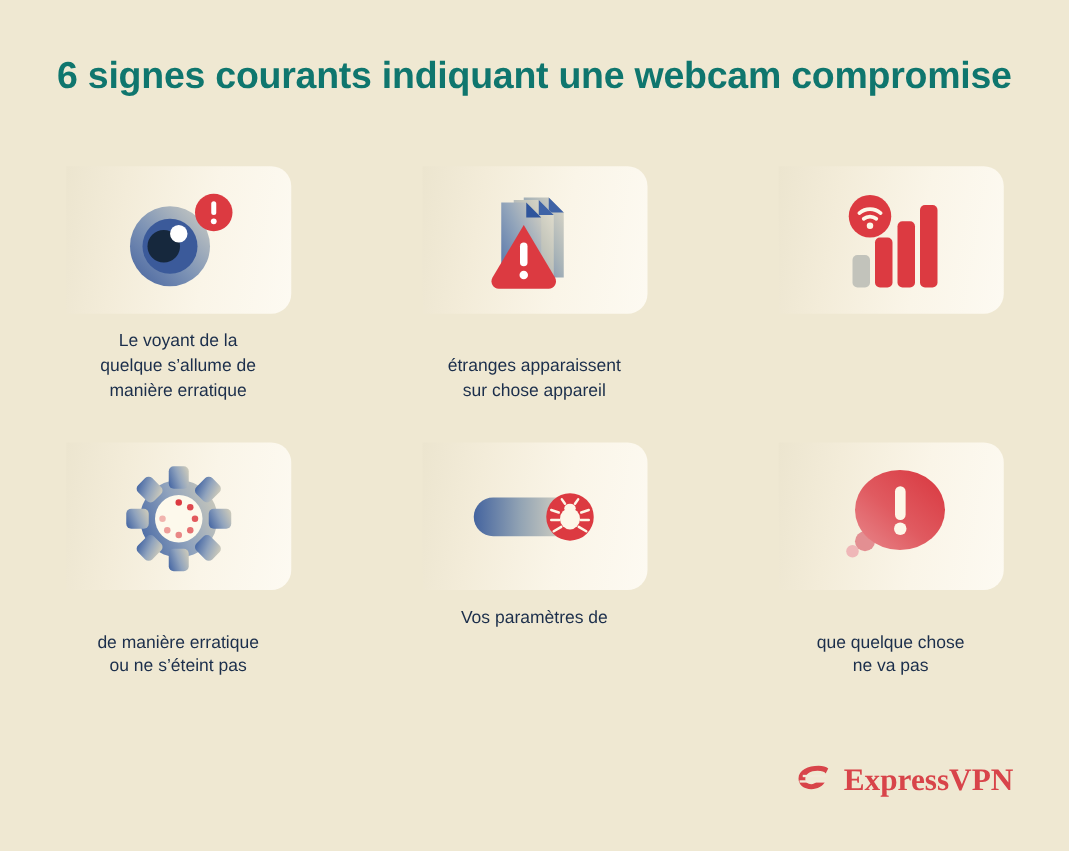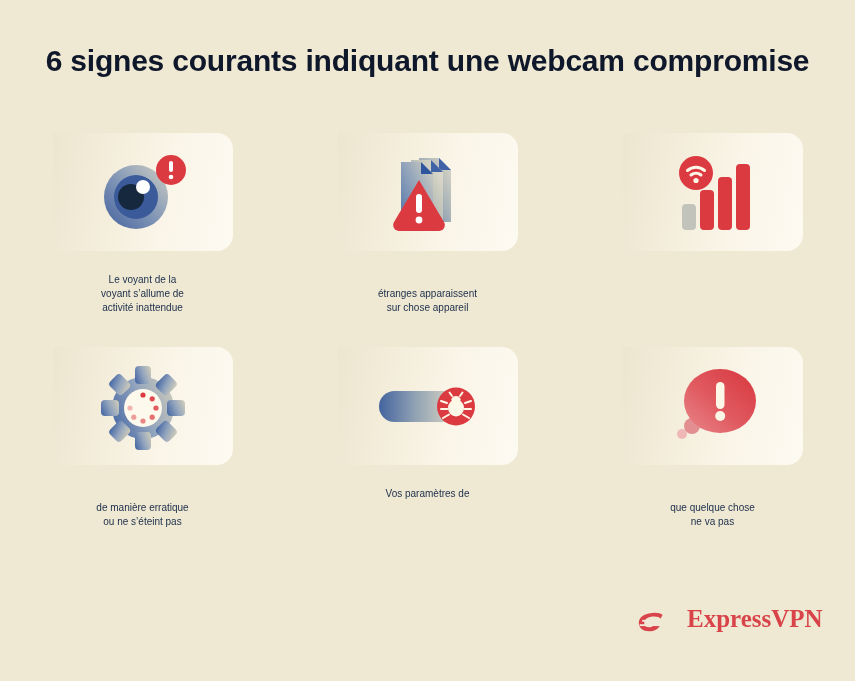--- a/index.html
+++ b/index.html
@@ -26,21 +26,21 @@
   
   .title {
     position: absolute;
     top: 44px;
     left: 0;
     width: 855px;
     text-align: center;
     font-size: 30px;
     font-weight: 700;
     letter-spacing: -0.2px;
-    color: #0f172a;
+    color: #0f766e;
     white-space: nowrap;
   }
 
   
   .grid {
     position: absolute;
     top: 133px;
     left: 0;
     width: 855px;
     display: grid;
@@ -63,23 +63,23 @@
     border-radius: 0 16px 16px 0;
     background: linear-gradient(100deg, #ece5cf 0%, #f3ecd9 26%, #faf5e8 62%, #fdfaf2 100%);
     display: flex;
     align-items: center;
     justify-content: center;
     position: relative;
     overflow: visible;
   }
 
   .caption {
-    margin-top: 22px;
+    margin-top: 12px;
     text-align: center;
-    font-size: 10px;
+    font-size: 14px;
     line-height: 1.42;
     color: #1b2e4b;
     width: 250px;
   }
 
   .row-gap { height: 31px; }
 
   
   .icon-wrap {
     width: 110px;
@@ -89,22 +89,22 @@
     align-items: center;
     justify-content: center;
   }
 
   
   .logo {
     position: absolute;
     left: 632px;
     top: 605px;
     display: flex;
-    align-items: flex-start;
-    gap: 21px;
+    align-items: flex-end;
+    gap: 9px;
   }
   .logo-mark { width: 34px; height: 34px; display: block; }
   .logo-text {
     font-family: "Liberation Serif", serif;
     font-size: 25px;
     font-weight: 700;
     color: #d8444a;
     letter-spacing: 0px;
   }
 </style>
@@ -134,22 +134,22 @@
             <circle cx="43" cy="55" r="13" fill="#16283d"></circle>
             <circle cx="55" cy="45" r="7" fill="#ffffff"></circle>
             <circle cx="83" cy="28" r="15" fill="#dc3a41"></circle>
             <rect x="81" y="19" width="4" height="11" rx="2" fill="#ffffff"></rect>
             <circle cx="83" cy="35" r="2.3" fill="#ffffff"></circle>
           </svg>
         </div>
       </div>
       <div class="caption">
         <span>Le voyant de la</span><br>
-        <span>voyant s’allume de</span><br>
-        <span>activité inattendue</span>
+        <span>quelque s’allume de</span><br>
+        <span>manière erratique</span>
       </div>
     </div>
 
     <div class="cell">
       <div class="card">
         <div class="icon-wrap">
           <svg width="110" height="100" viewBox="0 0 110 100">
             <defs>
               <linearGradient id="fileG1" x1="0" y1="1" x2="1" y2="0">
                 <stop offset="0%" stop-color="#5d7cb0"></stop>

